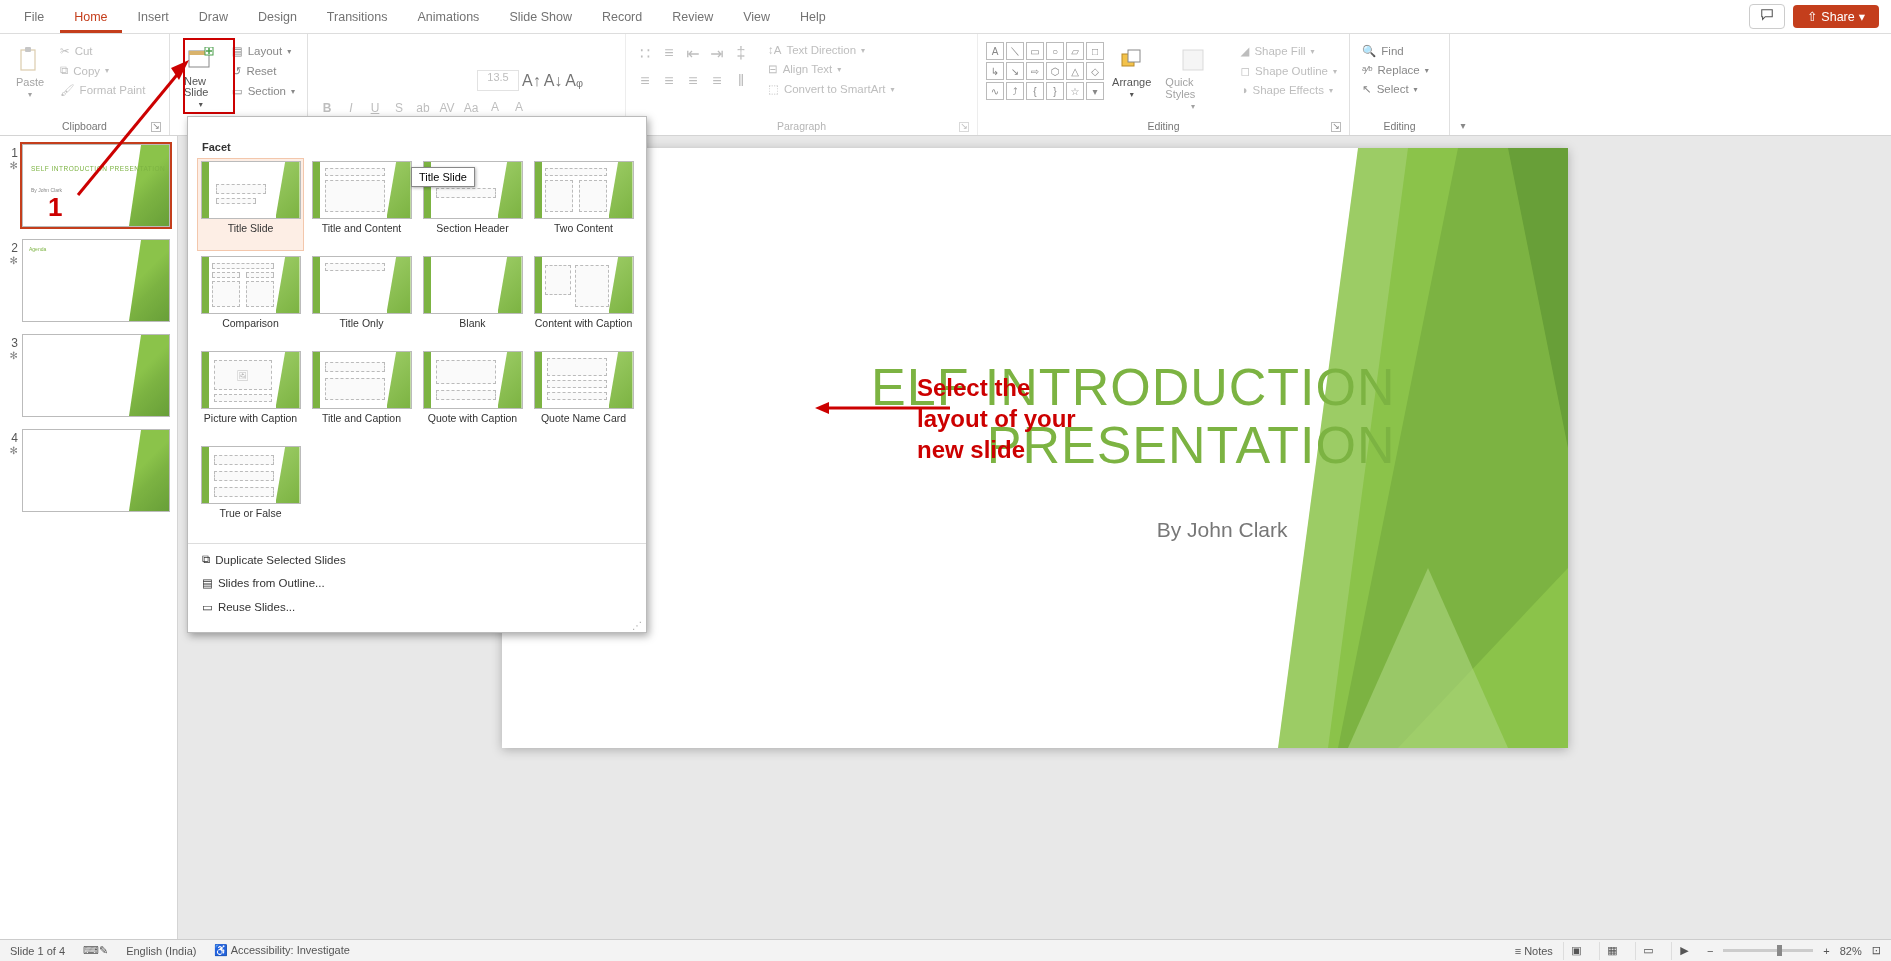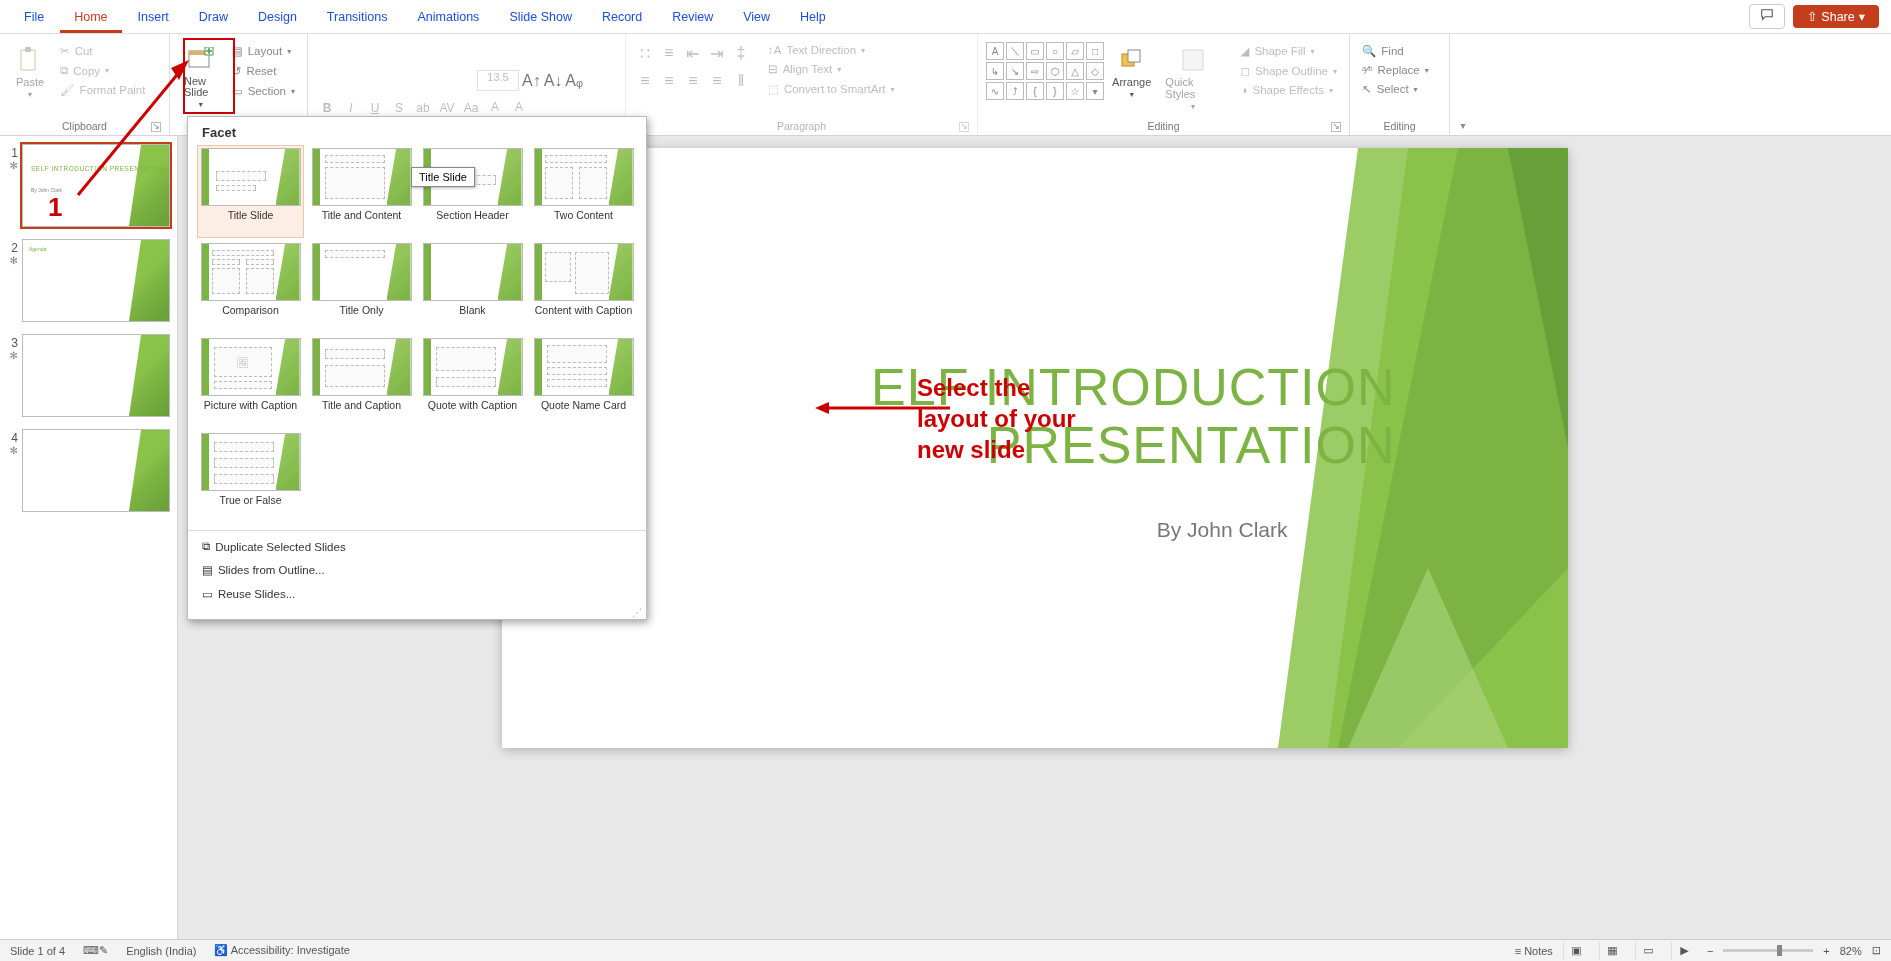--- a/index.html
+++ b/index.html
@@ -1,20 +1,20 @@
 <!DOCTYPE html>
 <html><head>
 <meta charset="utf-8">
 <style>
 * { margin: 0; padding: 0; box-sizing: border-box; font-family: "Segoe UI", Arial, sans-serif; }
 body { background: #f0f0f0; overflow: hidden; width: 1891px; height: 961px; position: relative; }
 
 
 .menubar { background: #fff; height: 34px; display: flex; align-items: flex-end; padding-left: 10px; gap: 2px; border-bottom: 1px solid #ddd; }
-.menubar .tab { padding: 6px 14px; font-size: 12.5px; color: #1d4ed8; cursor: pointer; border-bottom: 3px solid transparent; }
+.menubar .tab { padding: 6px 14px; font-size: 12.5px; color: #737373; cursor: pointer; border-bottom: 3px solid transparent; }
 .menubar .tab.active { border-bottom: 3px solid #c43e1c; color: #c43e1c; }
 .menubar .right { margin-left: auto; display: flex; gap: 8px; padding-right: 12px; align-items: center; padding-bottom: 4px; }
 .chat-btn { border: 1px solid #ccc; border-radius: 4px; padding: 3px 10px; font-size: 13px; background: #fff; }
 .share-btn { background: #c43e1c; color: #fff; border: none; border-radius: 4px; padding: 4px 14px; font-size: 12.5px; display: flex; align-items: center; gap: 4px; }
 
 
 .ribbon { background: #fff; height: 102px; display: flex; border-bottom: 1px solid #d4d4d4; }
 .ribbon-group { border-right: 1px solid #e0e0e0; padding: 4px 8px 0 8px; display: flex; flex-direction: column; justify-content: space-between; }
 .ribbon-group-content { display: flex; gap: 4px; flex: 1; align-items: flex-start; padding-top: 4px; }
 .ribbon-group-label { font-size: 10.5px; color: #777; text-align: center; padding: 2px 0 3px 0; position: relative; }
@@ -52,21 +52,21 @@
 .thumb-img { width: 148px; height: 83px; border: 1px solid #bbb; background: #fff; position: relative; overflow:hidden;}
 .thumb-img.selected { outline: 2px solid #c43e1c; }
 .thumb-facet { position: absolute; right: 0; top: 0; bottom: 0; width: 40px; background: linear-gradient(135deg, #8bc34a 40%, #7cb342 60%, #689f38); clip-path: polygon(30% 0, 100% 0, 100% 100%, 0 100%); }
 .thumb-title { position:absolute; left:8px; top:20px; font-size:6.5px; color:#7cb342; font-weight:300; letter-spacing:0.5px;}
 .thumb-sub { position:absolute; left:8px; top:42px; font-size:5px; color:#888;}
 
 .num-badge { position: absolute; left: 48px; top: 192px; font-size: 26px; font-weight: bold; color: #c00; z-index: 60;}
 
 
 .layout-gallery { position: absolute; left: 187px; top: 116px; width: 460px; background: #fff; border: 1px solid #bbb; box-shadow: 2px 3px 8px rgba(0,0,0,0.35); z-index: 100; padding-bottom: 4px;}
-.gallery-header { font-size: 13px; font-weight: bold; padding: 8px 12px 6px 14px; color: #333;}
+.gallery-header { font-size: 11px; font-weight: bold; padding: 24px 12px 6px 14px; color: #333;}
 .gallery-grid { display: grid; grid-template-columns: repeat(4, 1fr); gap: 4px 6px; padding: 0 10px 8px 10px;}
 .gallery-item { display: flex; flex-direction: column; align-items: center; padding: 2px; cursor: pointer;}
 .gallery-item.hover { background: #fdeee5; outline: 1px solid #f3c7ac;}
 .gallery-thumb { width: 100px; height: 58px; border: 1px solid #bbb; background: #fff; position: relative; overflow:hidden;}
 .gallery-thumb .stripe { position:absolute; left:0; top:0; bottom:0; width:7px; background:#7cb342;}
 .gallery-thumb .stripe-r { position:absolute; right:0; top:0; width:24px; height:100%; background: linear-gradient(135deg,#9ccc65,#7cb342); clip-path: polygon(40% 0, 100% 0, 100% 100%, 0 100%);}
 .gallery-thumb .ph { position:absolute; border:1px dashed #bbb; background:#fafafa;}
 .gallery-label { font-size: 10.5px; color: #333; text-align: center; margin-top: 3px; line-height: 1.15; min-height: 26px;}
 .tooltip { position:absolute; background:#fff; border:1px solid #888; padding:3px 7px; font-size:11px; box-shadow:1px 1px 3px rgba(0,0,0,0.3); z-index:110;}
 .gallery-footer { border-top: 1px solid #ddd; padding: 4px 0;}

